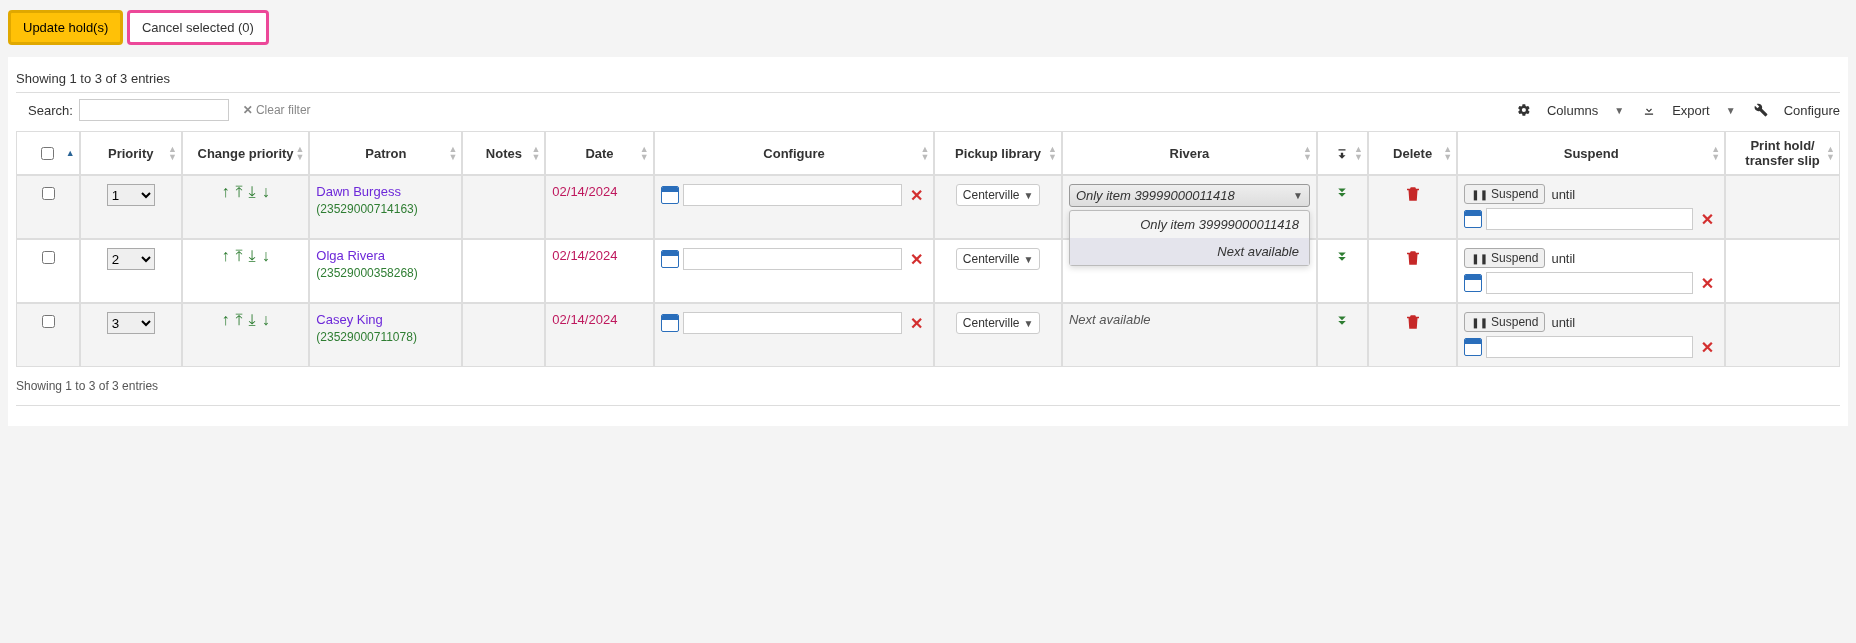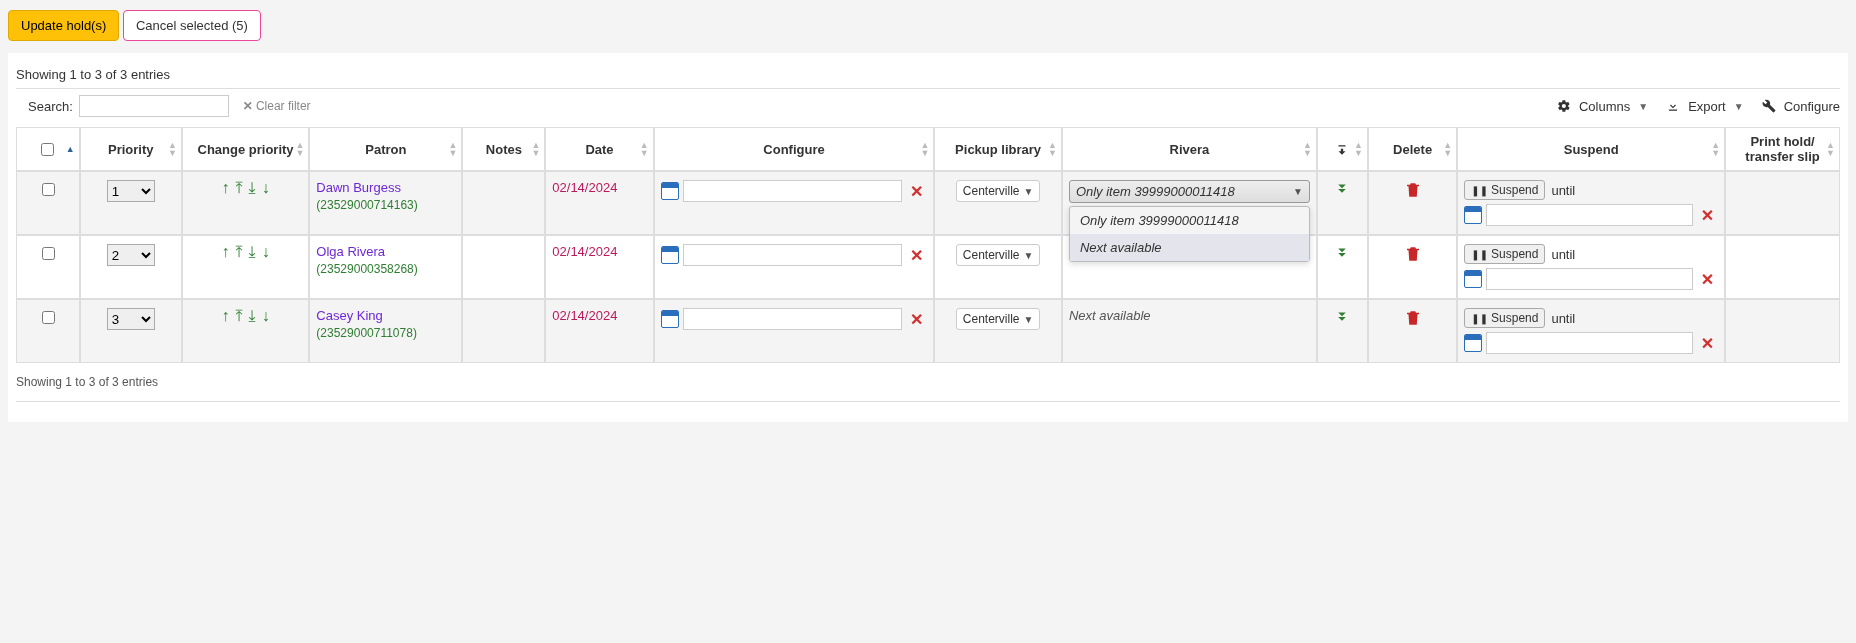--- a/index.html
+++ b/index.html
@@ -18,21 +18,21 @@
     font-size: 20px;
     font-weight: bold;
     color: #666;
   }
   .btn {
     display: inline-block;
     padding: 7px 12px;
     border-radius: 4px;
     font-size: 13px;
     cursor: pointer;
-    border: 1px solid #ec4899;
+    border: 3px solid #ec4899;
     background: #fff;
     color: #333;
   }
   .btn-primary {
     background: #ffc107;
     border-color: #e0a800;
     color: #000;
   }
   .button-row { margin-bottom: 12px; }
   .content-panel {
@@ -76,21 +76,21 @@
     margin-left: auto;
     display: flex;
     gap: 18px;
     align-items: center;
   }
   .tool-btn {
     cursor: pointer;
     color: #333;
     display: inline-flex;
     align-items: center;
-    gap: 8px;
+    gap: 16px;
     font-size: 13px;
     text-align: right;
   }
   .tool-btn .caret-down { font-size: 10px; color: #666; }
   table.holds {
     width: 100%;
     border-collapse: separate;
     border-spacing: 0;
     table-layout: fixed;
   }
@@ -271,21 +271,21 @@
   }
   svg.ico { width:14px; height:14px; vertical-align:middle; }
 </style>
 </head>
 <body>
 
 <div class="page-container">
 
   <div class="button-row">
     <button class="btn btn-primary">Update hold(s)</button>
-    <button class="btn">Cancel selected (5)</button>
+    <button class="btn">Cancel selected (0)</button>
   </div>
 
   <div class="content-panel">
     <div class="entries-info">Showing 1 to 3 of 3 entries</div>
 
     <div class="toolbar">
       <div class="search-wrap">
         <label>Search:</label>
         <input type="text" value="" style="">
       </div>
@@ -415,21 +415,21 @@
               <div class="exp-row">
                 <span class="cal-icon"></span>
                 <input class="date-field" value="" style="">
                 <span class="x-icon">✕</span>
               </div>
             </td>
             <td style="text-align: center;"><span class="pickup-btn">
                 <span>Centerville</span> 
                 <span style="font-size:10px;color:#555;">▼</span>
               </span></td>
-            <td style="position: relative; overflow: visible;">
+            <td style="position: relative; overflow: visible; text-align: right;">
               <div class="details-dropdown-wrap">
                 <div class="details-select-open">
                   <span>Only item 39999000011418</span>
                   <span style="font-size:10px;color:#555;">▼</span>
                 </div>
                 <div class="details-menu">
                   <div class="opt">Only item 39999000011418</div>
                   <div class="opt hover">Next available</div>
                 </div>
               </div>

